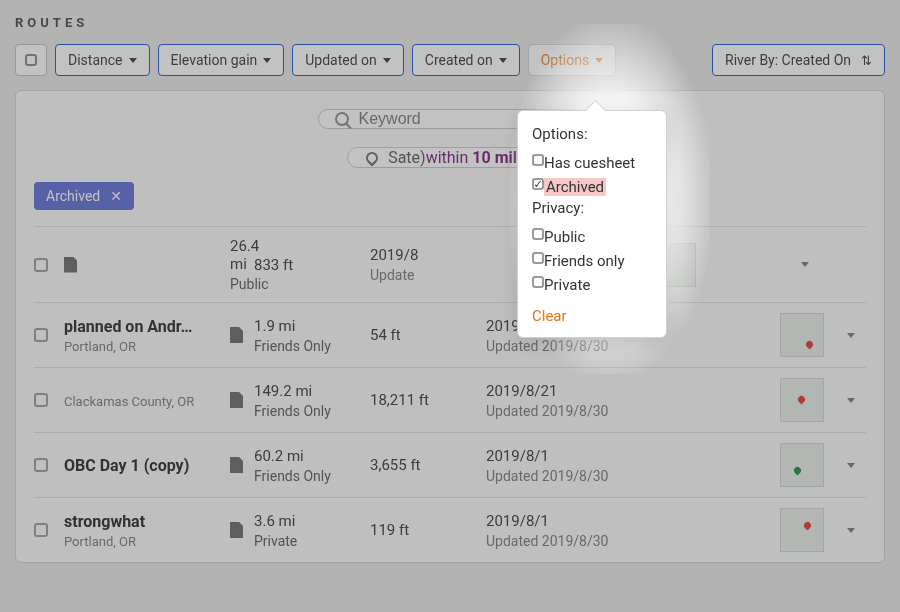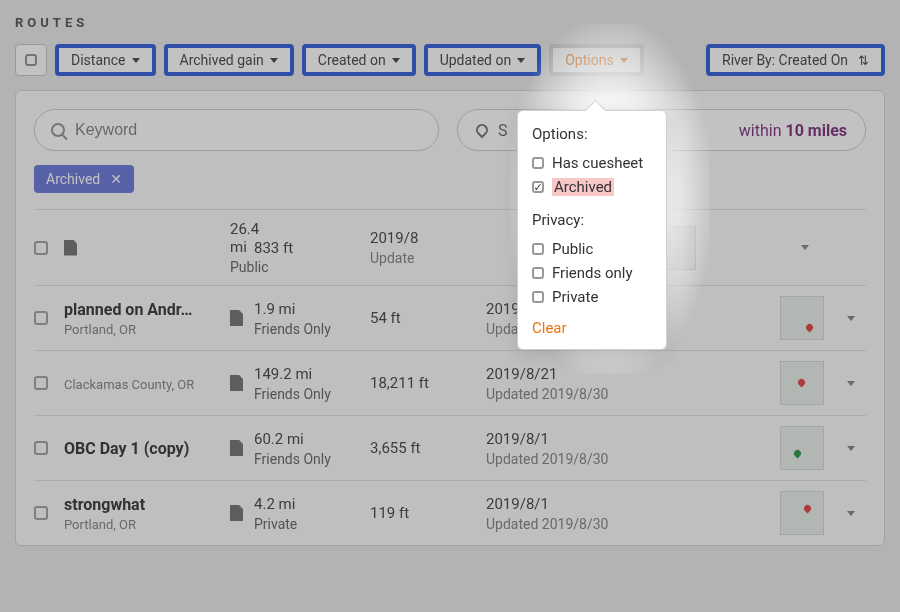--- a/index.html
+++ b/index.html
@@ -43,21 +43,21 @@
     display:flex; align-items:center; justify-content:center;
   }
   .sq-checkbox .box {
     width: 12px; height: 12px;
     border: 2px solid #888;
     border-radius: 3px;
   }
   .pill-btn {
     height: 32px;
     padding: 0 12px;
-    border: 4px solid #1d4ed8;
+    border: 1px solid #1d4ed8;
     background: #fff;
     border-radius: 4px;
     display: flex;
     align-items: center;
     gap: 6px;
     font-size: 14px;
     color: #333;
     cursor: pointer;
   }
   .pill-btn.options {
@@ -81,20 +81,21 @@
     border: 1px solid #cfcfcf;
     border-radius: 6px;
     background: #fafafa;
     padding: 18px 18px 0 18px;
   }
   .search-row {
     display:flex;
     gap: 18px;
     align-items:center;
     margin-bottom: 14px;
+    flex-direction: column;
   }
   .search-pill {
     flex:1;
     height: 42px;
     border: 1px solid #c8c8c8;
     border-radius: 21px;
     background: #fff;
     display:flex;
     align-items:center;
     padding: 0 16px;
@@ -220,37 +221,37 @@
     position:absolute;
     top:-8px; left:70px;
     width:14px; height:14px;
     background:#fff;
     border-left:1px solid #d0d0d0;
     border-top:1px solid #d0d0d0;
     transform:rotate(45deg);
   }
   .pop-hdr { font-weight:400; margin-bottom:8px; }
   .pop-item {
-    display:flex; align-items:center; gap:8px;
+    display:flex; align-items:flex-start; 
     padding:3px 0;
     font-size:15px;
   }
   .pop-item .cb2 {
     width:12px;height:12px;border:2px solid #999;border-radius:3px;
     display:flex;align-items:center;justify-content:center;
     font-size:10px; color:#333;
   }
   .pop-item .cb2.checked::after {
     content:"✓"; font-size:11px; line-height:1;
   }
   .hl {
     background:#f8c7c7;
     padding:0 2px;
   }
-  .pop-hdr.second { margin-top:12px; }
+  .pop-hdr.second { margin-top:0; }
   .clear-link {
     color:#e87511;
     margin-top:10px;
     display:inline-block;
     cursor:pointer;
     font-size:15px;
   }
   .mag {
     width:14px;height:14px;border:2px solid #888;border-radius:50%;
     position:relative;
@@ -272,29 +273,29 @@
 
   <div class="filter-bar">
     <div class="sq-checkbox">
         <div class="box"></div>
       </div>
     <div class="pill-btn">
         <span>Distance</span>
         <span class="chev"></span>
       </div>
     <div class="pill-btn">
-        <span>Archived gain</span>
+        <span>Elevation gain</span>
+        <span class="chev"></span>
+      </div>
+    <div class="pill-btn">
+        <span>Updated on</span>
         <span class="chev"></span>
       </div>
     <div class="pill-btn">
         <span>Created on</span>
-        <span class="chev"></span>
-      </div>
-    <div class="pill-btn">
-        <span>Updated on</span>
         <span class="chev"></span>
       </div>
     <div class="pill-btn options">
         <span>Options</span>
         <span class="chev"></span>
       </div>
     <div class="spacer"></div>
     <div class="pill-btn">
         <span>River By: Created On</span>
         <span class="sort-icon">⇅</span>
@@ -415,21 +416,21 @@
           </div>
         </div>
         <div class="row">
           <div class="cb"></div>
           <div>
             <div class="title">strongwhat</div>
             <div class="sub">Portland, OR</div>
           </div>
           <div class="doc-icon"></div>
           <div>
-            <div class="dist">4.2 mi</div>
+            <div class="dist">3.6 mi</div>
             <div class="priv">Private</div>
           </div>
           <div class="elev">119 ft</div>
           <div>
             <div class="date">2019/8/1</div>
             <div class="upd">Updated 2019/8/30</div>
           </div>
           <div></div>
           <div class="thumb">
             <span class="pin " style="left:55%;top:30%"></span>

